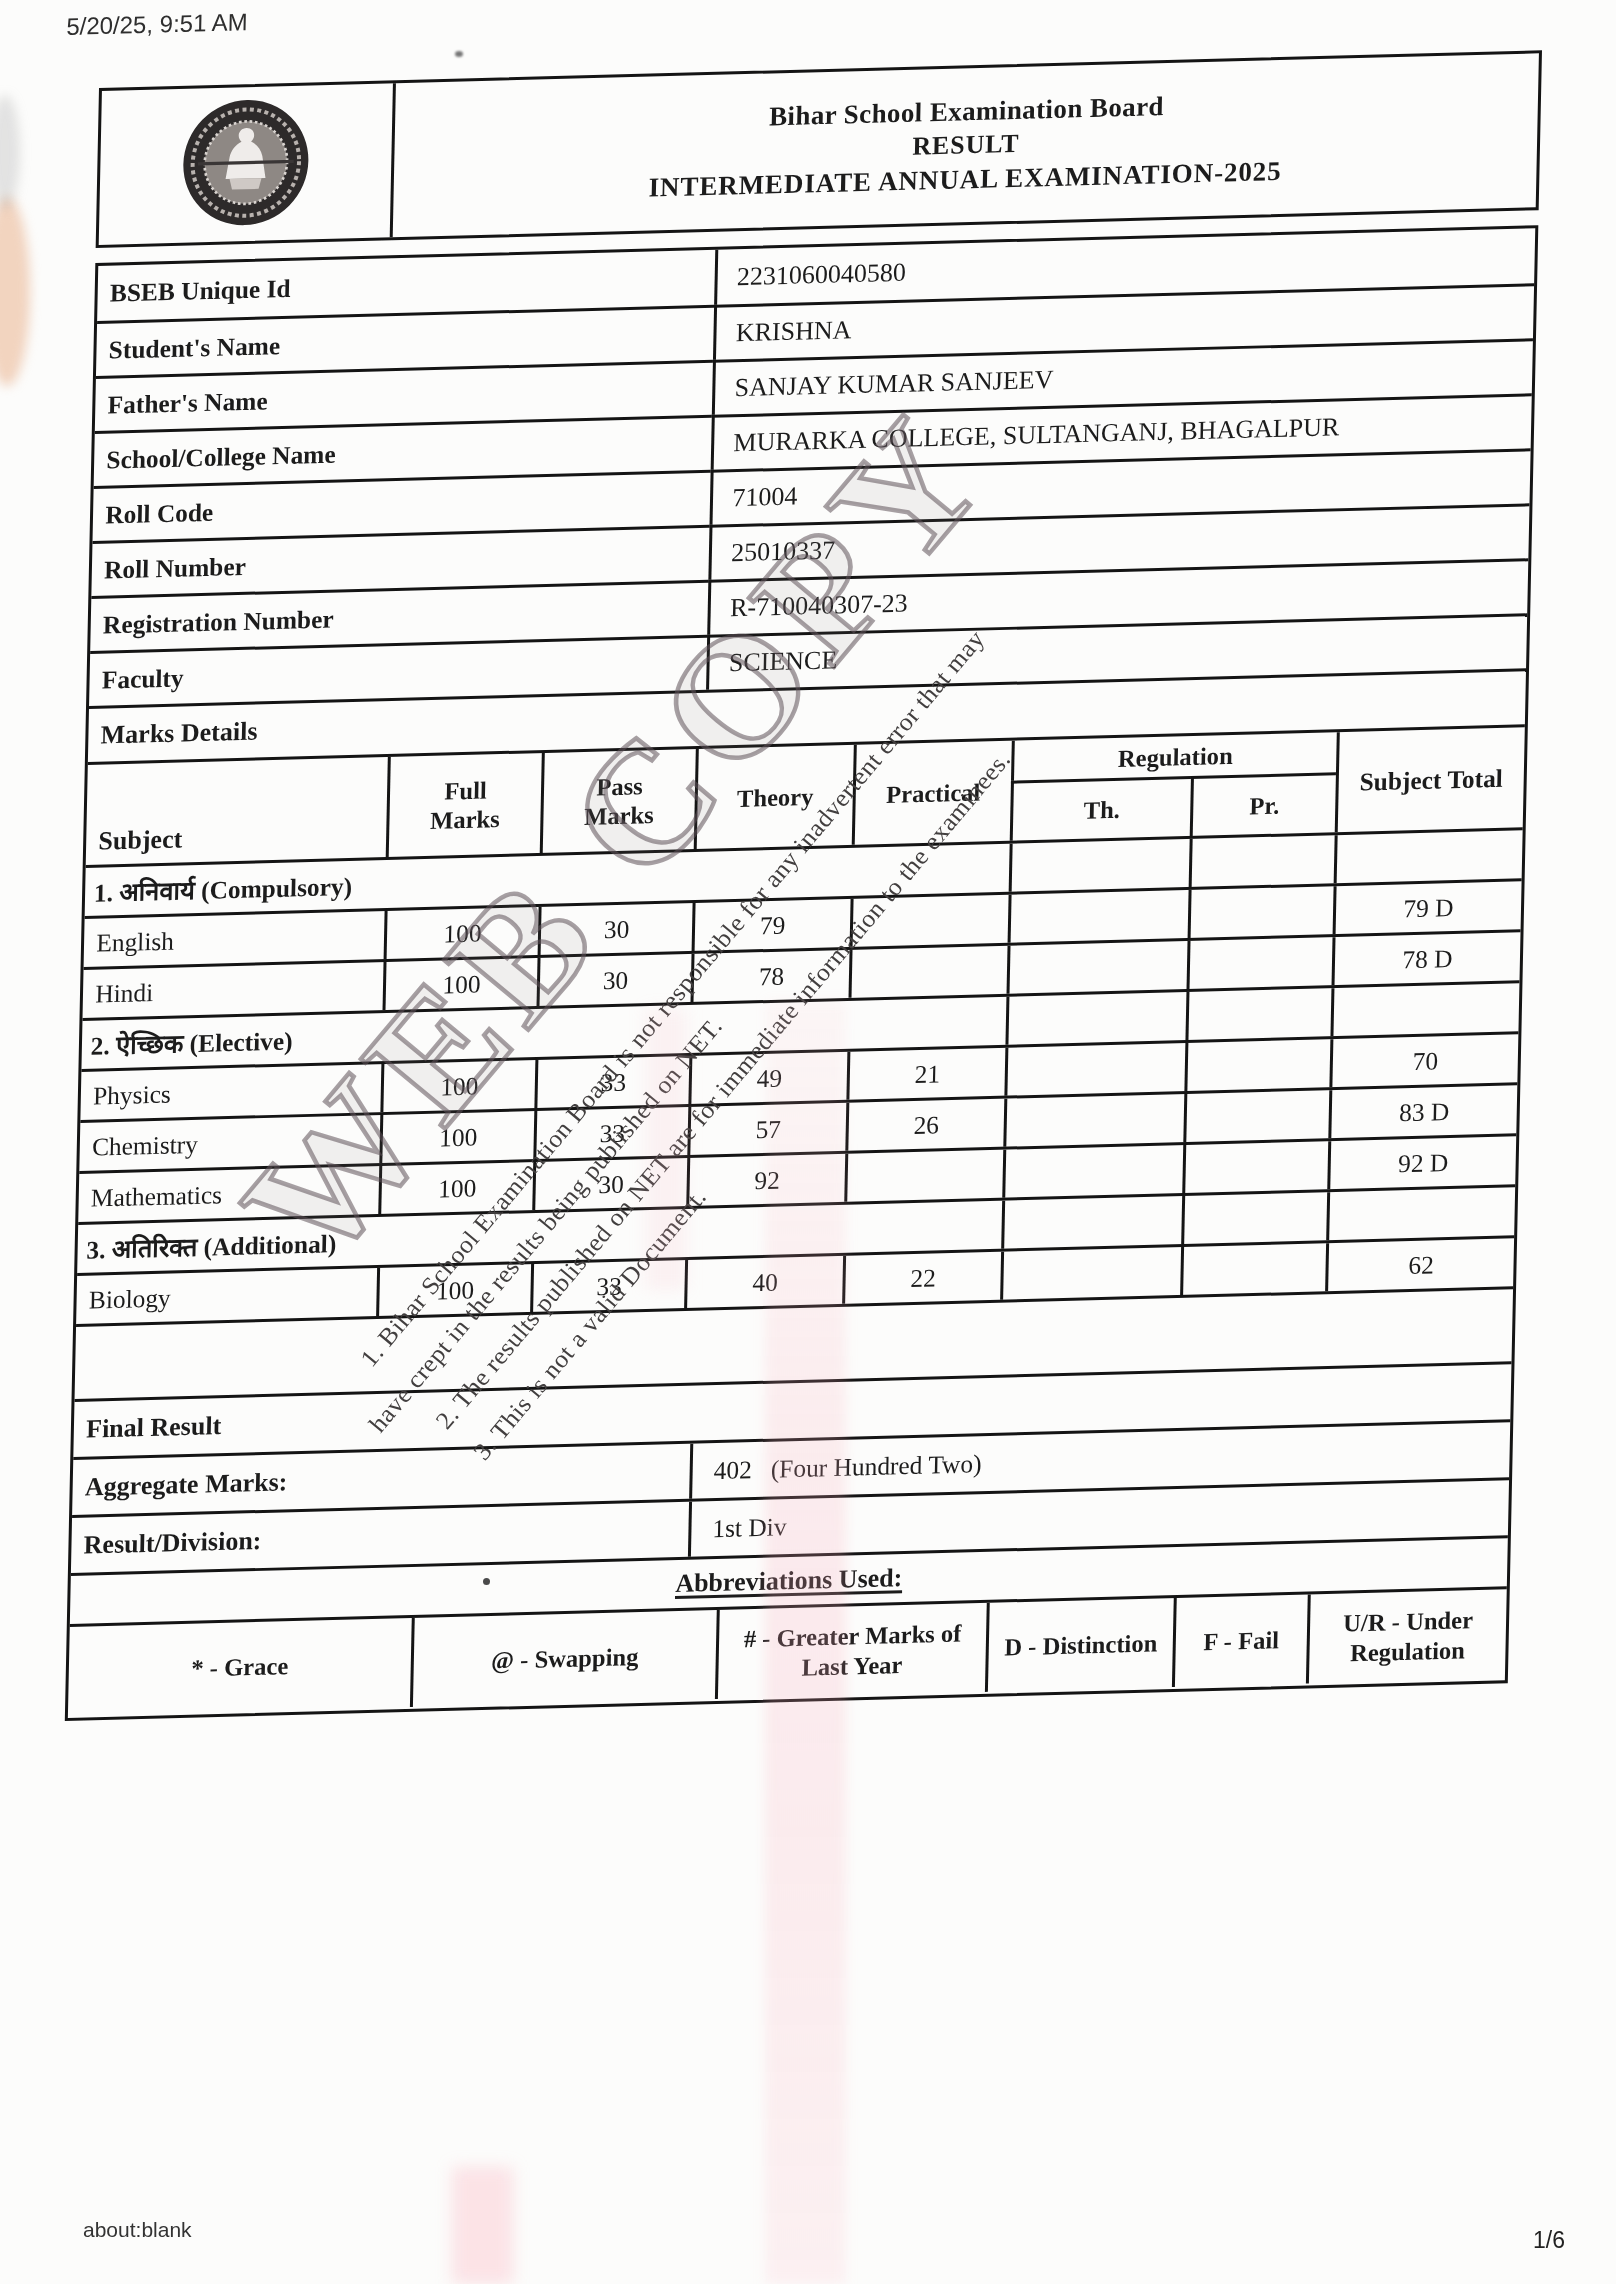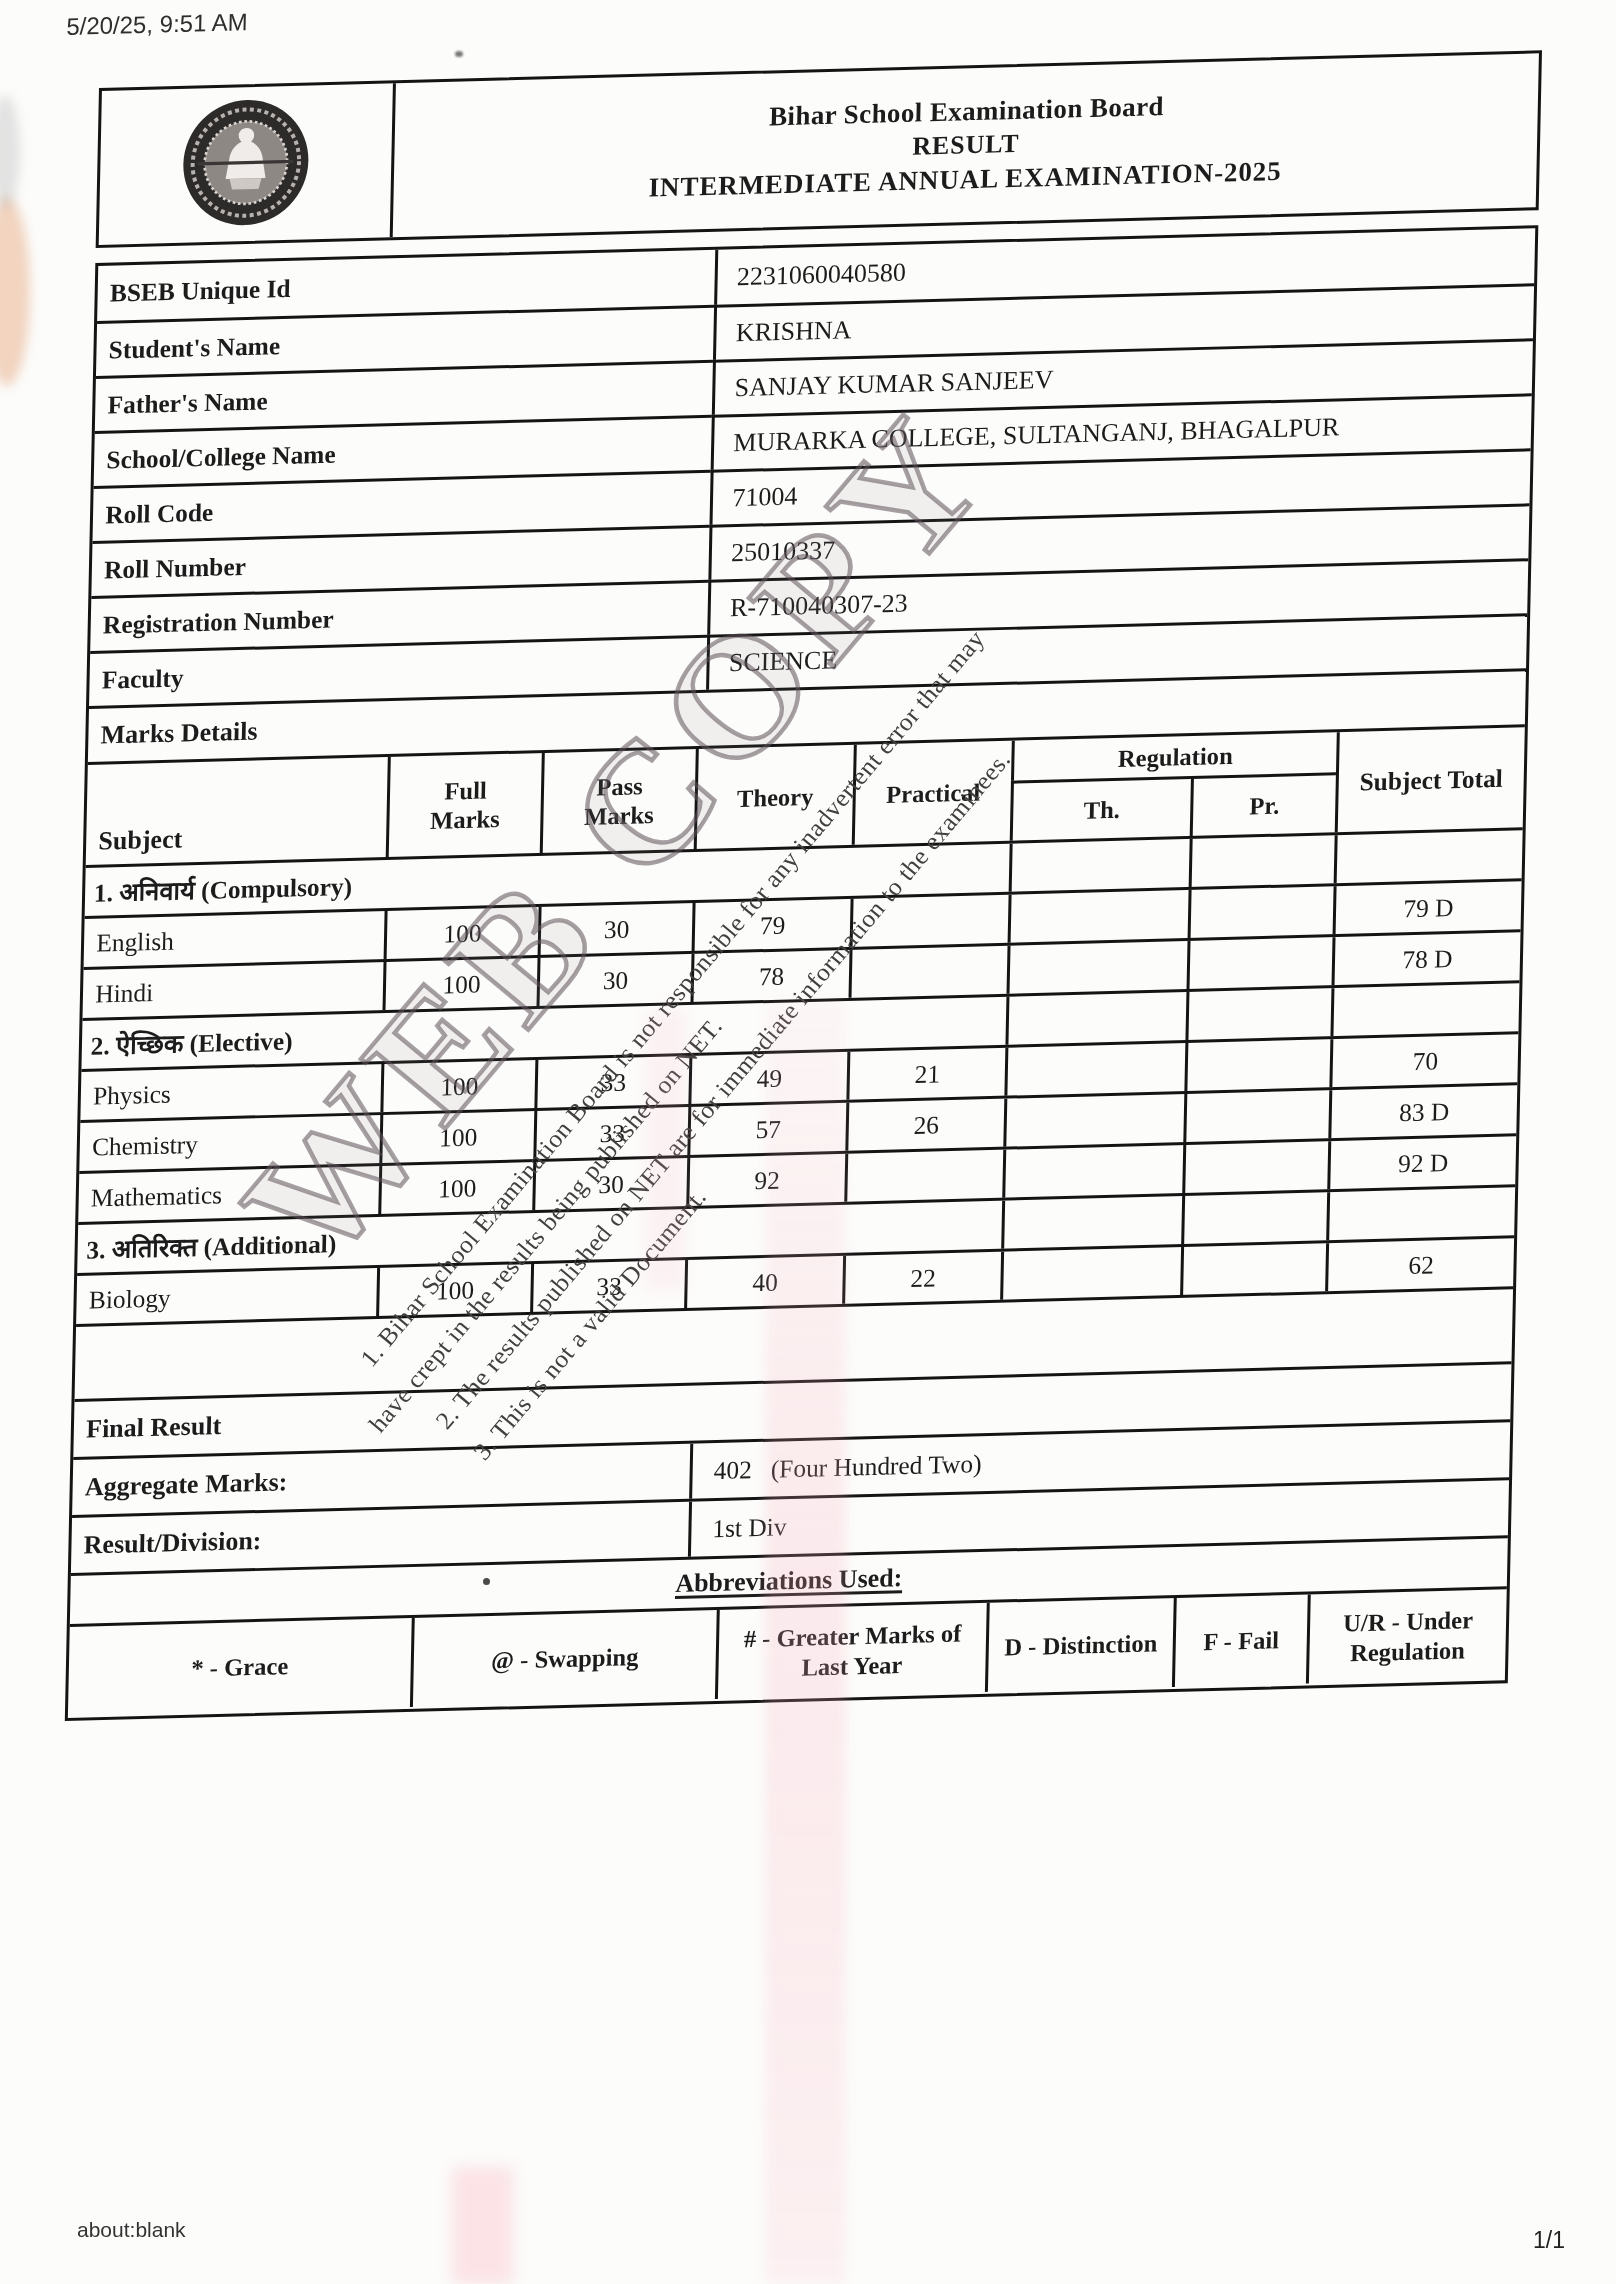--- a/index.html
+++ b/index.html
@@ -59,21 +59,21 @@
   
   .watermark{position:absolute;left:369px;top:1128px;height:171px;white-space:nowrap;
       transform:rotate(-50deg);transform-origin:0 100%;
       font-size:171px;font-weight:bold;letter-spacing:12.3px;line-height:171px;
       color:rgba(140,125,132,0.10);-webkit-text-stroke:4.4px rgba(95,82,90,0.55);z-index:4;}
   .disclaimer{position:absolute;left:526px;top:1283px;width:1536px;
       transform:rotate(-50deg);transform-origin:0 100%;
       font-size:25.4px;line-height:50px;color:#423f3f;letter-spacing:0.4px;z-index:5;}
   .disclaimer .dl2{margin-left:-44px;}
   
-  .foot-l{position:absolute;left:77px;top:2218px;font-family:"Liberation Sans",sans-serif;
+  .foot-l{position:absolute;left:83px;top:2218px;font-family:"Liberation Sans",sans-serif;
       font-size:21px;color:#333;}
   .foot-r{position:absolute;right:51px;top:2227px;font-family:"Liberation Sans",sans-serif;
       font-size:23px;color:#222;}
   
   .artifact{position:absolute;pointer-events:none;z-index:6;}
   .pink1{left:765px;top:1000px;width:81px;height:1284px;
       background:linear-gradient(180deg,rgba(252,190,200,0.10),rgba(250,170,185,0.22) 45%,rgba(252,180,195,0.16));
       filter:blur(6.1px);}
   .pink2{left:645px;top:1009px;width:42px;height:281px;background:rgba(250,175,190,0.14);filter:blur(8px);}
   .pink3{left:452px;top:2167px;width:61px;height:117px;background:rgba(250,160,175,0.28);filter:blur(8px);}
@@ -277,15 +277,15 @@
 
   <div class="artifact pink1"></div>
   <div class="artifact pink2"></div>
   <div class="artifact pink3"></div>
   <div class="artifact flesh"></div>
   <div class="artifact graysmudge"></div>
   <div class="artifact dot1"></div>
   <div class="artifact dot2"></div>
 
   <div class="foot-l">about:blank</div>
-  <div class="foot-r">1/1</div>
+  <div class="foot-r">1/6</div>
 </div>
 
 
 </body></html>

